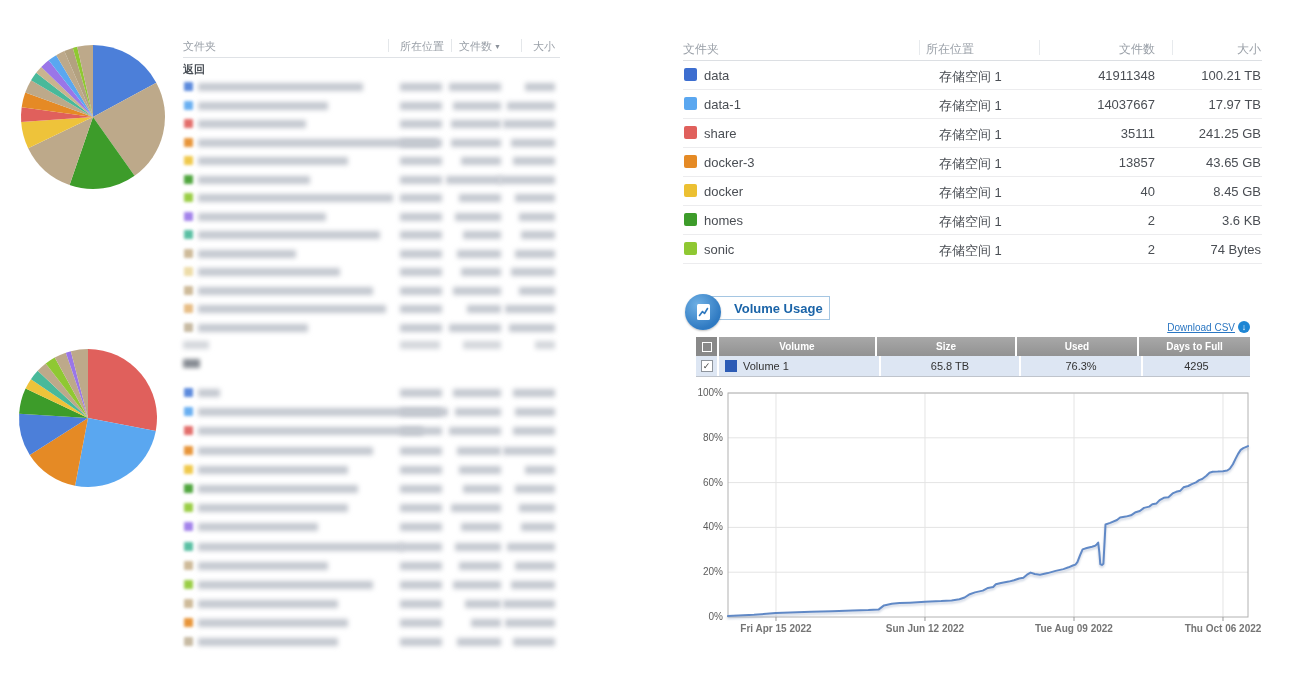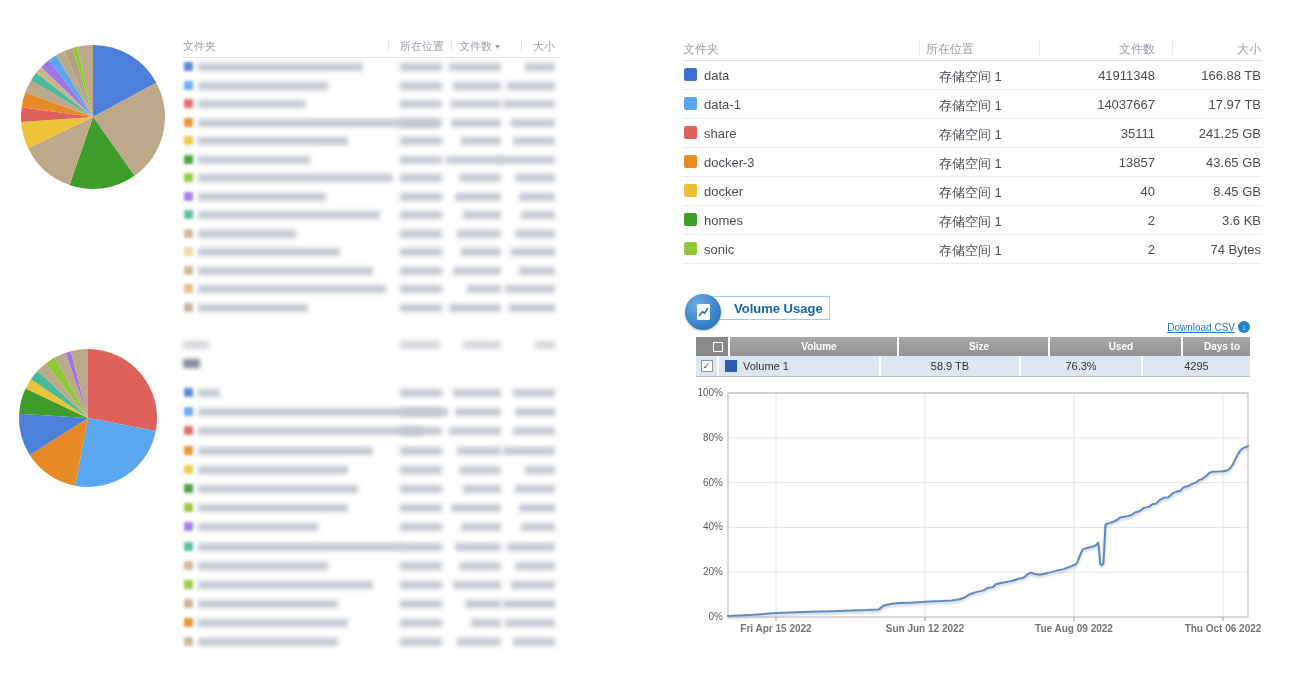--- a/index.html
+++ b/index.html
@@ -44,21 +44,21 @@
              background:radial-gradient(circle at 35% 30%, #6fb0e4, #2f7ac2 70%);
              box-shadow:0 1px 2px rgba(0,0,0,.25);display:flex;align-items:center;justify-content:center;}
   .dl-link{position:absolute;top:320px;right:50px;height:14px;font-size:10px;color:#2a76c2;display:flex;align-items:center;gap:3px;}
   .dl-text{text-decoration:underline;cursor:pointer;}
   .dl-icon{width:12px;height:12px;border-radius:50%;background:#1e86d4;color:#fff;font-size:9px;line-height:12px;
            text-align:center;font-weight:bold;}
   
   .vtable{position:absolute;left:696px;top:337px;width:554px;font-size:10px;}
   .vhead{display:flex;height:19px;}
   .vhead .vcell{background:linear-gradient(#a8a8a8,#929292);color:#fff;font-weight:bold;text-align:center;
-                line-height:19px;margin-right:2px;padding-left:11px;}
+                line-height:19px;margin-right:2px;}
   .vhead .vcb{background:#898989;display:flex;align-items:center;justify-content:center;}
   .cb-empty{width:8px;height:8px;border:1px solid #fff;background:transparent;}
   .vrow{display:flex;height:20px;border-bottom:1px solid #bfc4cc;font-size:11px;color:#333;}
   .vrow .vcell{background:#dde6f3;text-align:center;line-height:20px;margin-right:2px;}
   .vrow .vcb{display:flex;align-items:center;justify-content:center;background:#dde6f3;}
   .cb-checked{width:10px;height:10px;border:1px solid #8e949c;background:#fff;font-size:9px;line-height:10px;
               text-align:center;color:#444;}
   .vswatch{display:inline-block;width:12px;height:12px;background:#2d5cb5;vertical-align:-2px;margin:0 6px 0 2px;}
   .vname{text-align:left !important;padding-left:4px;}
   .c-cb{width:21px;} .c-vol{width:156px;} .c-size{width:138px;} .c-used{width:120px;} .c-days{flex:1;margin-right:0 !important;}
@@ -90,20 +90,21 @@
   <div class="ltable" style="left:183px;top:36px;">
     <div class="lhead">
       <span class="lh-folder">文件夹</span>
       <span class="lh-loc">所在位置</span>
       <span class="lh-cnt"><span>文件数</span><span class="sort-arrow">▼</span></span>
       <span class="lh-size">大小</span>
       <span class="sep" style="left:205px"></span>
       <span class="sep" style="left:268px"></span>
       <span class="sep" style="left:338px"></span>
     </div>
+    <div class="lback">返回</div>
     <div id="blur-rows-top">
         <div class="brow" style="height: 18.5px;">
           <span class="bicon" style="background: rgb(76, 127, 217);"></span>
           <span class="blur bname" style="width:165px"></span>
           <span class="blur bloc" style="width:42px"></span>
           <span class="blur " style="width:52px;right:59px;left:auto"></span>
           <span class="blur " style="width:30px;right:5px;left:auto"></span>
         </div>
         <div class="brow" style="height: 18.5px;">
           <span class="bicon" style="background: rgb(90, 167, 240);"></span>
@@ -335,21 +336,21 @@
       <span class="sep" style="left:236px"></span>
       <span class="sep" style="left:356px"></span>
       <span class="sep" style="left:489px"></span>
     </div>
     <div id="folder-rows">
         <div class="frow">
           <span class="ficon" style="background:#3d6ed0"></span>
     <span class="fname">data</span>
     <span class="floc">存储空间 1</span>
     <span class="fcnt">41911348</span>
-    <span class="fsize">166.88 TB</span>
+    <span class="fsize">100.21 TB</span>
         </div>
         <div class="frow">
           <span class="ficon" style="background:#5aa7f0"></span>
     <span class="fname">data-1</span>
     <span class="floc">存储空间 1</span>
     <span class="fcnt">14037667</span>
     <span class="fsize">17.97 TB</span>
         </div>
         <div class="frow">
           <span class="ficon" style="background:#e0605c"></span>
@@ -413,21 +414,21 @@
       <span class="vcell c-size">Size</span>
       <span class="vcell c-used">Used</span>
       <span class="vcell c-days">Days to Full</span>
     </div>
     <div id="vol-rows">
         <div class="vrow">
           <span class="vcell vcb c-cb">
             <span class="cb-checked">✓</span>
           </span>
     <span class="vcell c-vol vname"><span class="vswatch" style="background:#2d5cb5"></span>Volume 1</span>
-    <span class="vcell c-size">58.9 TB</span>
+    <span class="vcell c-size">65.8 TB</span>
     <span class="vcell c-used">76.3%</span>
     <span class="vcell c-days">4295</span>
         </div>
       </div>
   </div>
 
   <svg id="usage-chart" style="position:absolute;left:690px;top:388px;" width="572" height="252" viewBox="0 0 572 252">
       <defs>
         <filter id="lsh" x="-10%" y="-10%" width="120%" height="130%">
           <feDropShadow dx="0" dy="2" stdDeviation="1.3" flood-color="#8899bb" flood-opacity="0.45"></feDropShadow>

